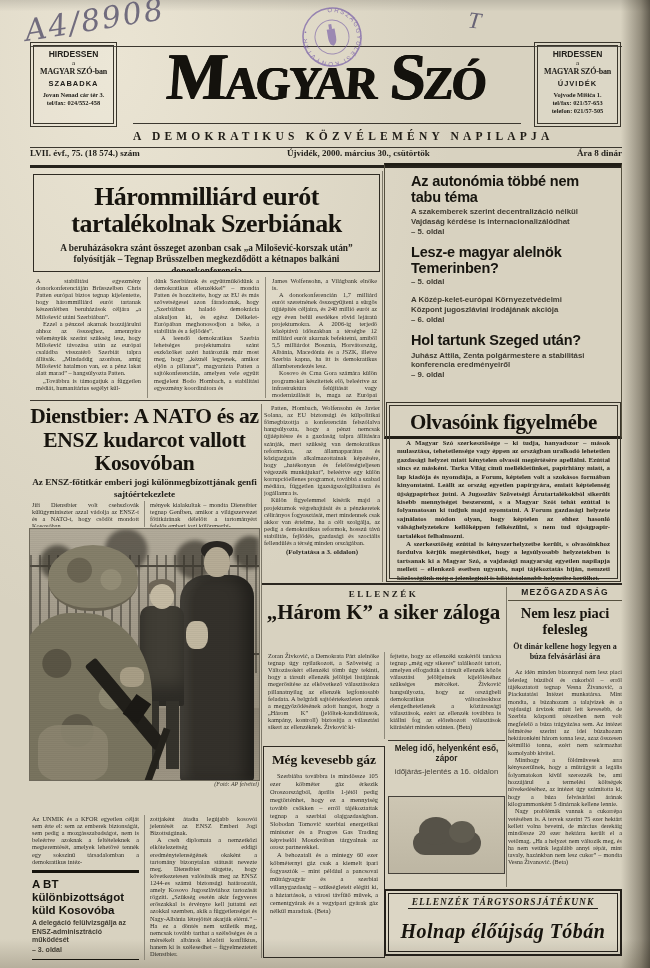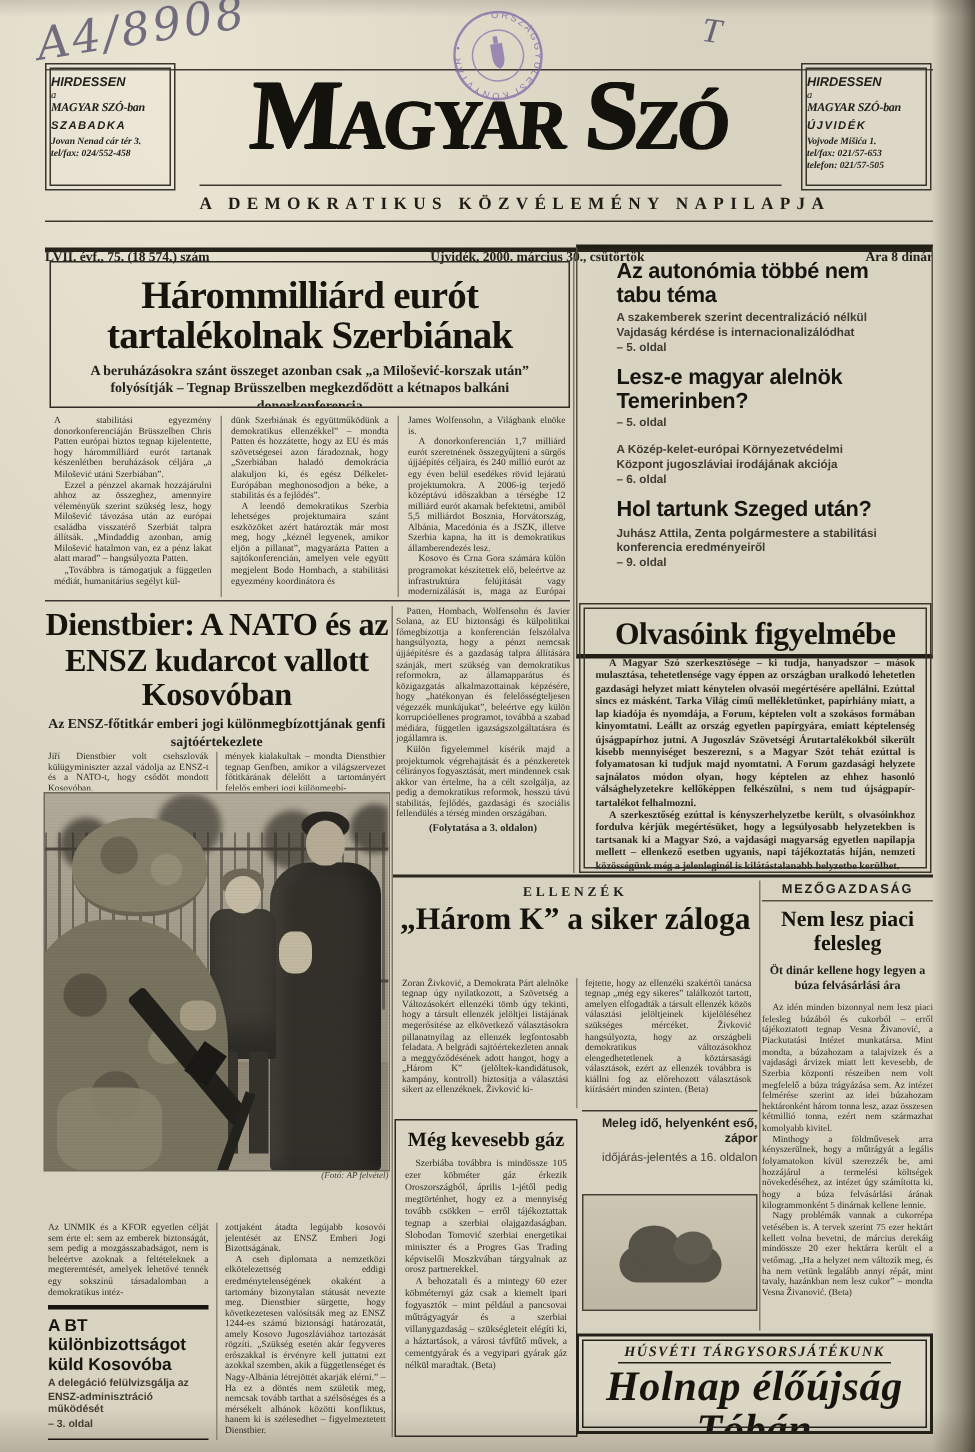--- a/index.html
+++ b/index.html
@@ -22,35 +22,35 @@
 
   
   #hw-left { left:24px; top:2px; font-size:30px; font-style:italic; color:#5d5870;
              transform:rotate(-9deg); font-family:"DejaVu Serif", serif; opacity:.85; letter-spacing:2px;}
   #hw-right { left:468px; top:8px; font-size:23px; font-style:italic; color:#4d4964; transform:rotate(7deg); opacity:.8;}
   #stamp { left:299px; top:4px; width:66px; height:66px; opacity:.8; transform:rotate(-10deg); z-index:3; }
 
   
   #top-rule { top:46px; left:30px; width:592px; }
   .adbox { position:absolute; top:42px; width:87px; height:85px; border:1px solid #3a362c; padding:2px; background:rgba(255,255,250,.12); }
-  .adbox-in { border:1px solid #3a362c; height:100%; text-align:left; padding-top:3px; overflow:hidden;font-style:italic; }
+  .adbox-in { border:1px solid #3a362c; height:100%; text-align:center; padding-top:3px; overflow:hidden; }
   .ad1 { font-family:"Liberation Sans",sans-serif; font-weight:bold; font-size:8.5px; }
   .ad2 { font-size:7px; line-height:1.2; }
   .ad3 { font-weight:bold; font-size:8px; letter-spacing:-.2px; }
   .adc { font-weight:bold; font-size:7.5px; letter-spacing:1px; margin-top:3px; font-family:"Liberation Sans",sans-serif;}
   .ada { font-size:6.4px; font-weight:bold; margin-top:3px; line-height:1.25; }
   .adt { font-size:6.4px; font-weight:bold; line-height:1.25; }
   #masthead { left:118px; top:40px; width:416px; text-align:center; font-weight:bold;
     font-variant:small-caps; font-size:64px; line-height:1.15; letter-spacing:-2px; color:#14120d;
     transform:skewX(-4deg) scaleY(1.04);
     text-shadow:1px 0 0 #14120d, -0.5px 0 0 #14120d, 0 0.5px 0 #14120d; }
   #tagline { left:133px; top:123px; width:388px; text-align:center; font-weight:bold; font-size:11.5px;
     letter-spacing:4.2px; white-space:nowrap; border-top:1px solid #3c3830; padding-top:6px; color:#201d17;}
   #dateline { left:30px; top:147px; width:592px; display:flex; justify-content:space-between;
-    font-weight:bold; font-size:9px; border-top:1px solid #3c3830; padding-top:18px; }
+    font-weight:bold; font-size:9px; border-top:1px solid #3c3830; padding-top:0; }
   #thickrule { top:165px; left:30px; width:592px; height:3px; background:#26231c; position:absolute;}
 
   
   #lead-box { left:33px; top:174px; width:347px; height:98px; border:1px solid #2f2b23; text-align:center; padding-top:8px; overflow:hidden;}
   #lead-box h1 { font-size:26px; line-height:1.04; letter-spacing:-.5px; color:#17140e; }
   #lead-box .deck { margin:6px 12px 0; font-weight:bold; font-size:9.3px; line-height:1.22; }
   #lead-body { left:33px; top:277px; width:347px; height:121px; display:flex; overflow:hidden; }
   .leadcol { width:113px; padding:0 3px; }
   #lead-cont { left:264px; top:404px; width:116px; height:178px; overflow:hidden; }
   .contline { font-weight:bold; text-align:center; font-size:7px; margin-top:3px; }
@@ -128,21 +128,21 @@
 
   
   #sec-rule { top:583px; left:262px; width:360px; height:2px; background:#2b2720; position:absolute;}
   #hk-kick { left:262px; top:589px; width:243px; text-align:center; font-weight:bold; font-size:9px; letter-spacing:2.5px; }
   #hk-head { left:262px; top:601px; width:243px; text-align:center; font-size:21px; font-weight:bold; line-height:1.08; color:#17140e;}
   #hk-body { left:266px; top:652px; width:237px; height:87px; display:flex; overflow:hidden;}
   .hkcol { width:115px; padding:0 2px; }
 
   
   #wx-rule { top:740px; left:388px; width:117px; }
-  #wx { left:388px; top:744px; width:117px; text-align:right; }
+  #wx { left:388px; top:744px; width:117px; text-align:center; }
   #wx .w1 { font-family:"Liberation Sans",sans-serif; font-weight:bold; font-size:8.2px; line-height:1.25; color:#26231c;}
   #wx .w2 { font-family:"Liberation Sans",sans-serif; font-size:7.8px; margin-top:2px; color:#45413a;}
   #cloud-box { left:388px; top:796px; width:117px; height:78px; border:1px solid #45413a; background:linear-gradient(180deg,#cdc6b3,#bdb6a3); overflow:hidden;}
   #cloud { position:absolute; left:24px; top:34px; width:68px; height:24px; background:#565248; border-radius:30px; }
   #cloud::before { content:""; position:absolute; left:6px; top:-14px; width:34px; height:28px; background:#565248; border-radius:50%; }
   #cloud::after { content:""; position:absolute; right:6px; top:-10px; width:26px; height:22px; background:#605c50; border-radius:50%; }
 
   
   #gaz-box { left:263px; top:746px; width:122px; height:212px; border:1.5px solid #2f2b23; padding:5px 6px 0; overflow:hidden; background:rgba(255,255,250,.06);}
   #gaz-box h3 { text-align:center; font-size:13.5px; color:#17140e; margin-bottom:4px; }
@@ -154,21 +154,21 @@
     border-bottom:1px solid #55503f; padding-bottom:3px; }
   #mz h3 { text-align:center; font-size:14.5px; line-height:1.08; margin-top:5px; color:#17140e;}
   #mz .deck { text-align:center; font-weight:bold; font-size:8px; line-height:1.25; margin-top:5px; }
   #mz .bodytxt { margin-top:6px; }
   .mz-p { font-size:6.2px; line-height:1.18; text-align:justify; text-indent:7px; color:#2c2a24;}
 
   
   #hv-box { left:384px; top:889px; width:238px; height:67px; border:2px solid #24201a; text-align:center; font-style:italic; overflow:hidden; background:rgba(255,255,250,.1);}
   #hv-box::before { content:""; position:absolute; inset:2px; border:1px solid #24201a; pointer-events:none;}
   #hv-kick { display:inline-block; font-weight:bold; font-size:9.5px; letter-spacing:1px; border-bottom:1px solid #24201a; padding:0 4px 1px; margin-top:6px; color:#221f18;}
-  #hv-head { font-weight:bold; font-size:28px; letter-spacing:.5px; margin-top:1px; color:#17140e; line-height:1.05;}
+  #hv-head { font-weight:bold; font-size:20px; letter-spacing:.5px; margin-top:12px; color:#17140e; line-height:1.05;}
 
   
   #v1 { left:261px; top:404px; height:554px; }
   #v2 { left:382px; top:171px; height:411px; }
   #v3 { left:506px; top:587px; height:300px; }
 </style>
 </head>
 <body>
 
 <div id="paper">
@@ -352,21 +352,21 @@
     <h3>Nem lesz piaci felesleg</h3>
     <div class="deck">Öt dinár kellene hogy legyen a búza felvásárlási ára</div>
     <div class="bodytxt">
       <p class="mz-p">Az idén minden bizonnyal nem lesz piaci felesleg búzából és cukorból – erről tájékoztatott tegnap Vesna Živanović, a Piackutatási Intézet munkatársa. Mint mondta, a búzahozam a talajvizek és a vajdasági árvizek miatt lett kevesebb, de Szerbia központi részeiben nem volt megfelelő a búza trágyázása sem. Az intézet felmérése szerint az idei búzahozam hektáronként három tonna lesz, azaz összesen kétmillió tonna, ezért nem származhat komolyabb kivitel.</p>
       <p class="mz-p">Minthogy a földművesek arra kényszerülnek, hogy a műtrágyát a legális folyamatokon kívül szerezzék be, ami hozzájárul a termelési költségek növekedéséhez, az intézet úgy számította ki, hogy a búza felvásárlási árának kilogrammonként 5 dinárnak kellene lennie.</p>
       <p class="mz-p">Nagy problémák vannak a cukorrépa vetésében is. A tervek szerint 75 ezer hektárt kellett volna bevetni, de március derekáig mindössze 20 ezer hektárra került el a vetőmag. „Ha a helyzet nem változik meg, és ha nem vetünk legalább annyi répát, mint tavaly, hazánkban nem lesz cukor” – mondta Vesna Živanović. (Beta)</p>
     </div>
   </div>
 
   <div class="abs" id="hv-box">
-    <div id="hv-kick">HÚSVÉTI TÁRGYSORSJÁTÉKUNK</div>
+    <div id="hv-kick">ELLENZÉK TÁRGYSORSJÁTÉKUNK</div>
     <div id="hv-head">Holnap élőújság Tóbán</div>
     
   </div>
 
   <div class="vrl" id="v1"></div>
   <div class="vrl" id="v2"></div>
   <div class="vrl" id="v3"></div>
 
 </div>
 

